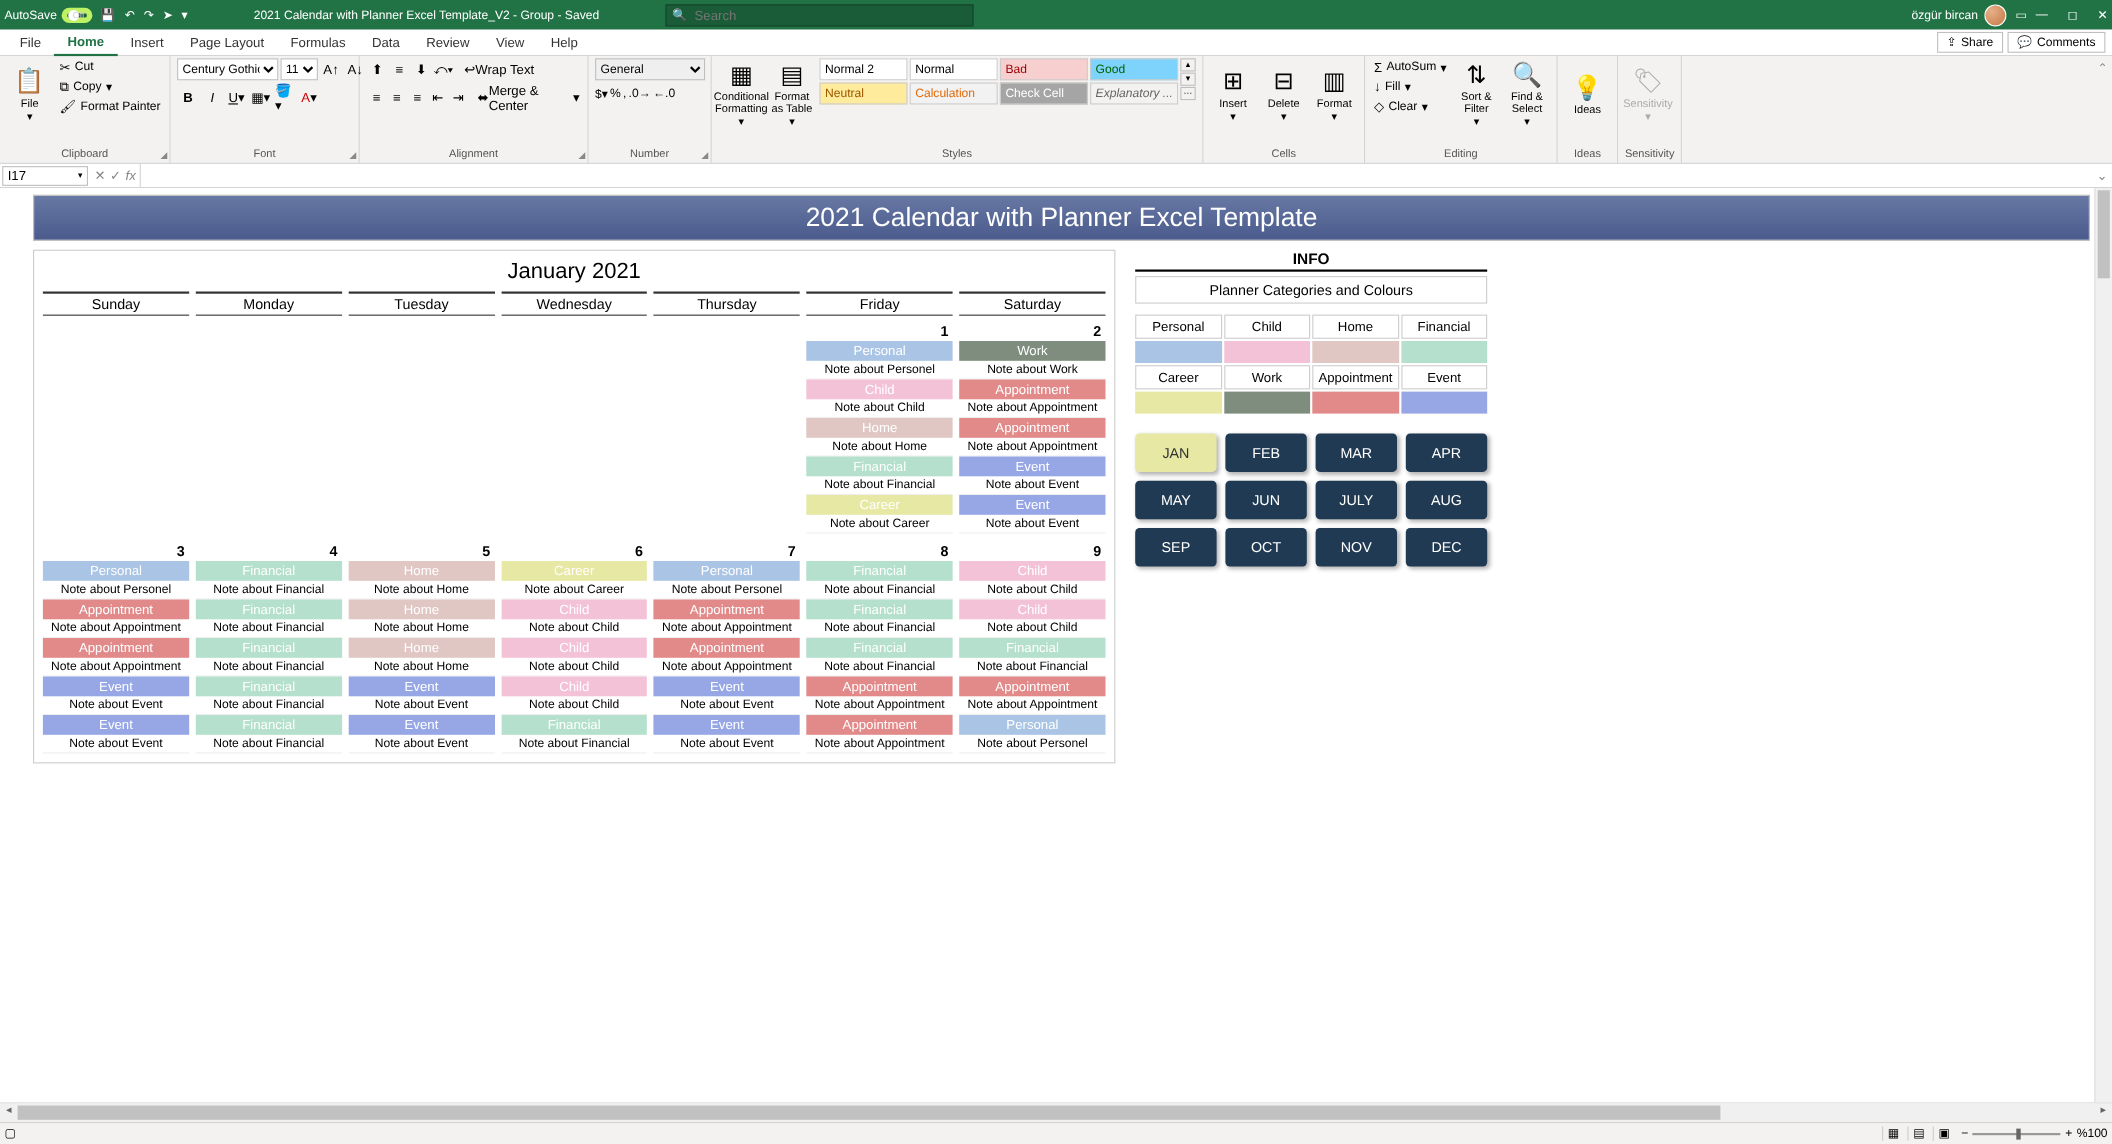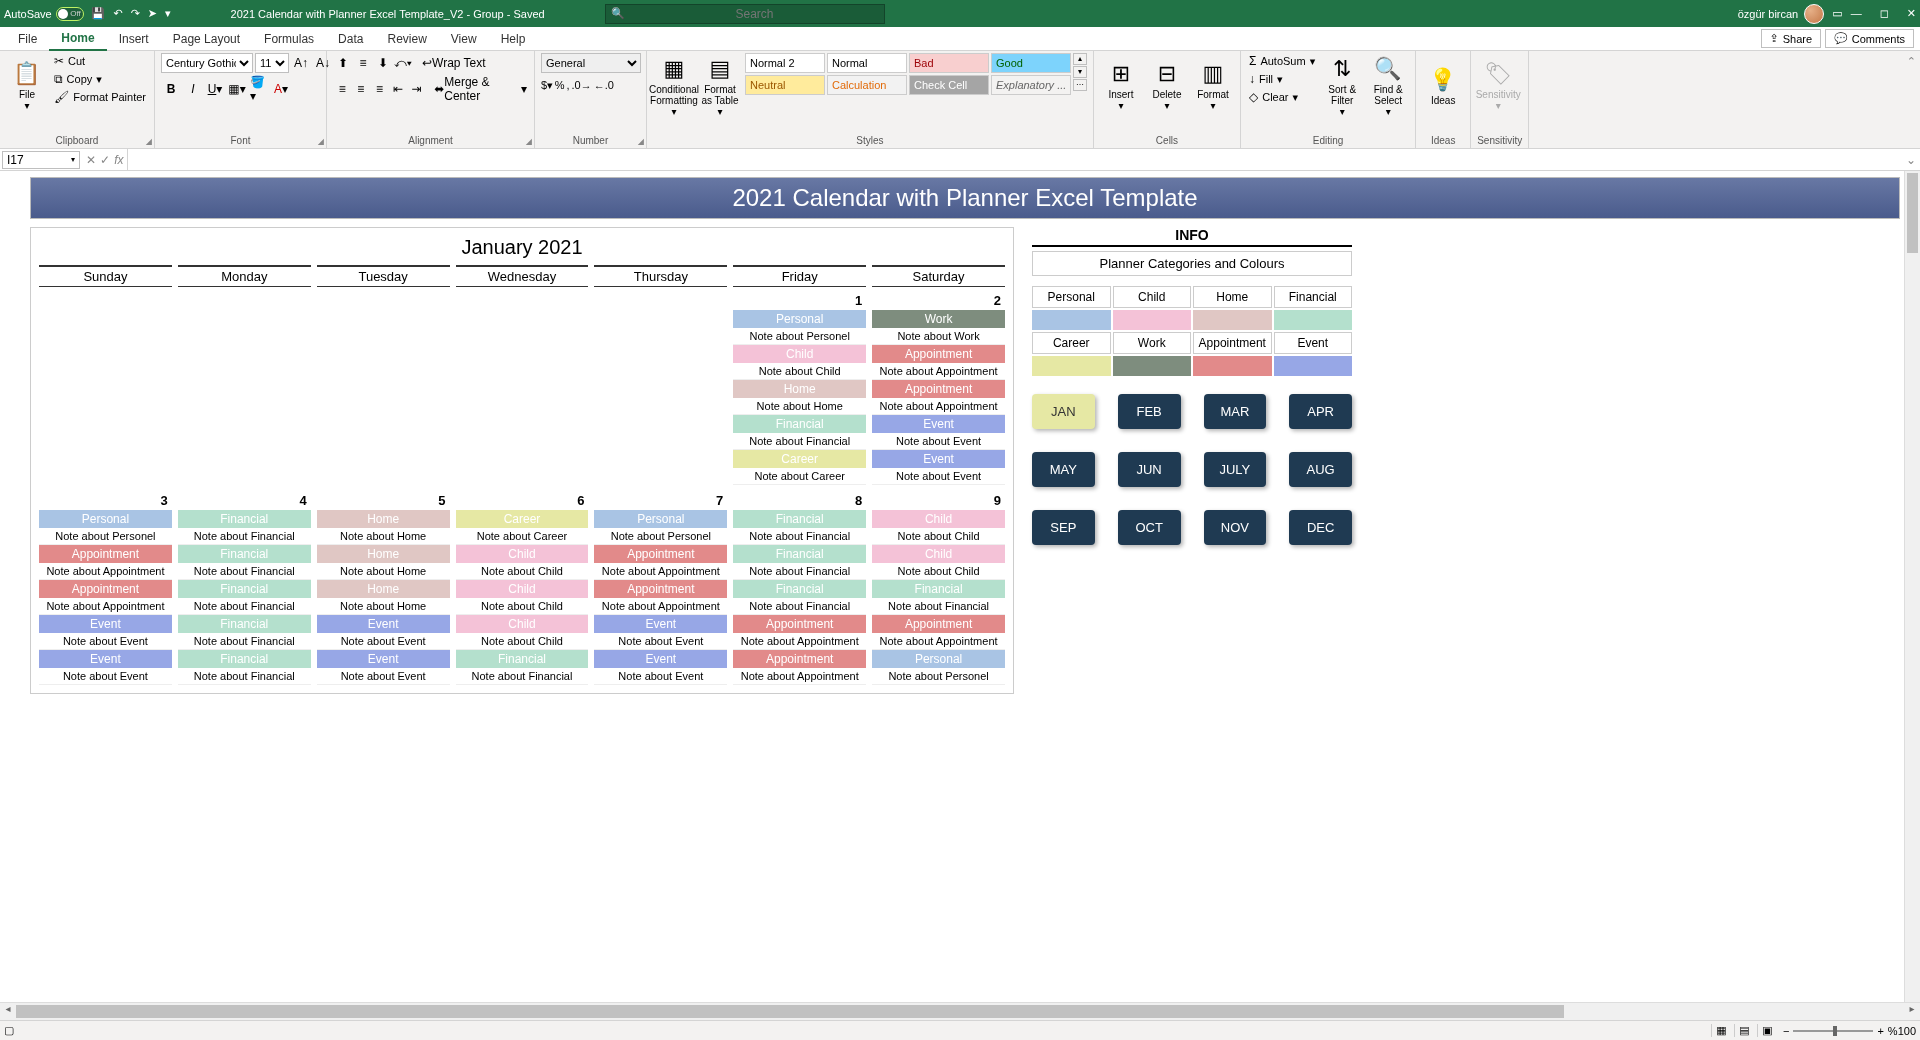--- a/index.html
+++ b/index.html
@@ -1,28 +1,28 @@
 <!DOCTYPE html>
 <html><head>
 <meta charset="utf-8">
 <style>
 * { box-sizing: border-box; margin: 0; padding: 0; font-family: "Segoe UI", sans-serif; }
 body { background: #fff; overflow: hidden; }
 
 
 .title-bar { background: #217346; height: 27px; display: flex; align-items: center; color: #fff; font-size: 11px; padding: 0 4px; }
 .title-bar .autosave { display: flex; align-items: center; gap: 4px; }
-.toggle { background: #1e5f3a; border: 1px solid #bef264; width: 28px; height: 14px; border-radius: 7px; position: relative; display: inline-flex; align-items: center; }
+.toggle { background: #1e5f3a; border: 5px solid #bef264; width: 28px; height: 14px; border-radius: 7px; position: relative; display: inline-flex; align-items: center; }
 .toggle .knob { background: #fff; width: 10px; height: 10px; border-radius: 50%; position: absolute; left: 1px; }
 .toggle .lbl { font-size: 8px; color: #ccc; position: absolute; right: 2px; }
 .qat { display:flex; gap:8px; margin-left:8px; }
 .qat span { cursor: pointer; }
 .doc-title { margin-left: 60px; flex: 0 0 auto; }
 .search-box { background: #1a5c38; border: 1px solid #13442a; width: 280px; height: 20px; margin-left: 60px; display: flex; align-items: center; padding: 0 6px; color: #a8c7b8; gap:6px; }
-.search-box input { background: transparent; border: none; color: #fff; outline: none; font-size: 12px; width: 100%; text-align: center; }
+.search-box input { background: transparent; border: none; color: #fff; outline: none; font-size: 12px; width: 100%; }
 .title-bar .spacer { flex: 1; }
 .user { display: flex; align-items: center; gap: 6px; margin-right: 8px; }
 .avatar { width: 20px; height: 20px; border-radius: 50%; background: radial-gradient(circle at 30% 30%, #e6b088, #c47848); border: 1px solid #fff; }
 .win-btns { display: flex; gap: 18px; margin-left: 8px; }
 .win-btns span { cursor: pointer; }
 
 
 .ribbon-tabs { background: #fff; border-bottom: 1px solid #d4d4d4; height: 24px; display: flex; align-items: center; font-size: 12px; padding: 0 6px; gap: 0; }
 .ribbon-tabs .tab { padding: 4px 12px; cursor: pointer; color: #333; text-align: center; }
 .ribbon-tabs .tab.active { border-bottom: 2px solid #217346; color: #217346; font-weight: 600; }
@@ -91,21 +91,21 @@
 .c-work { background:#7e8d7e; }
 .c-appointment { background:#e28a8a; }
 .c-event { background:#97a7e6; }
 
 .info-panel { width: 320px; }
 .info-title { text-align:center; font-weight:bold; font-size: 14px; border-bottom: 2px solid #000; margin-bottom: 4px; padding-bottom: 2px; }
 .info-sub { text-align:center; font-size: 13px; border: 1px solid #ccc; padding: 4px 0; margin-bottom: 10px; }
 .cat-grid { display:grid; grid-template-columns: repeat(4, 1fr); gap: 2px; margin-bottom: 18px; }
 .cat-grid .lbl { border:1px solid #ccc; text-align:center; font-size:12px; padding: 3px 0; }
 .cat-grid .sw { height: 20px; }
-.month-grid { display:grid; grid-template-columns: repeat(4, 1fr); gap: 23px; }
+.month-grid { display:grid; grid-template-columns: repeat(4, 1fr); gap: 8px; }
 .month-btn { background: #1f3a52; color: #fff; text-align:center; padding: 10px 0; font-size: 13px; border-radius: 4px; box-shadow: 2px 2px 4px rgba(0,0,0,0.3); cursor:pointer; }
 .month-btn.sel { background: #e6e8a4; color: #333; }
 
 .vscroll { position: absolute; right: 0; top: 0; bottom: 0; width: 16px; background: #f0f0f0; border-left:1px solid #ddd; }
 .vscroll .thumb { position:absolute; top: 2px; left: 2px; right: 2px; height: 80px; background: #c1c1c1; }
 
 
 .hscroll-row { height: 18px; background: #f0f0f0; border-top:1px solid #ddd; display:flex; }
 .hscroll-row .arrow { width: 16px; text-align:center; font-size:10px; color:#666; }
 .hscroll-row .track { flex:1; background:#f0f0f0; position:relative; }

